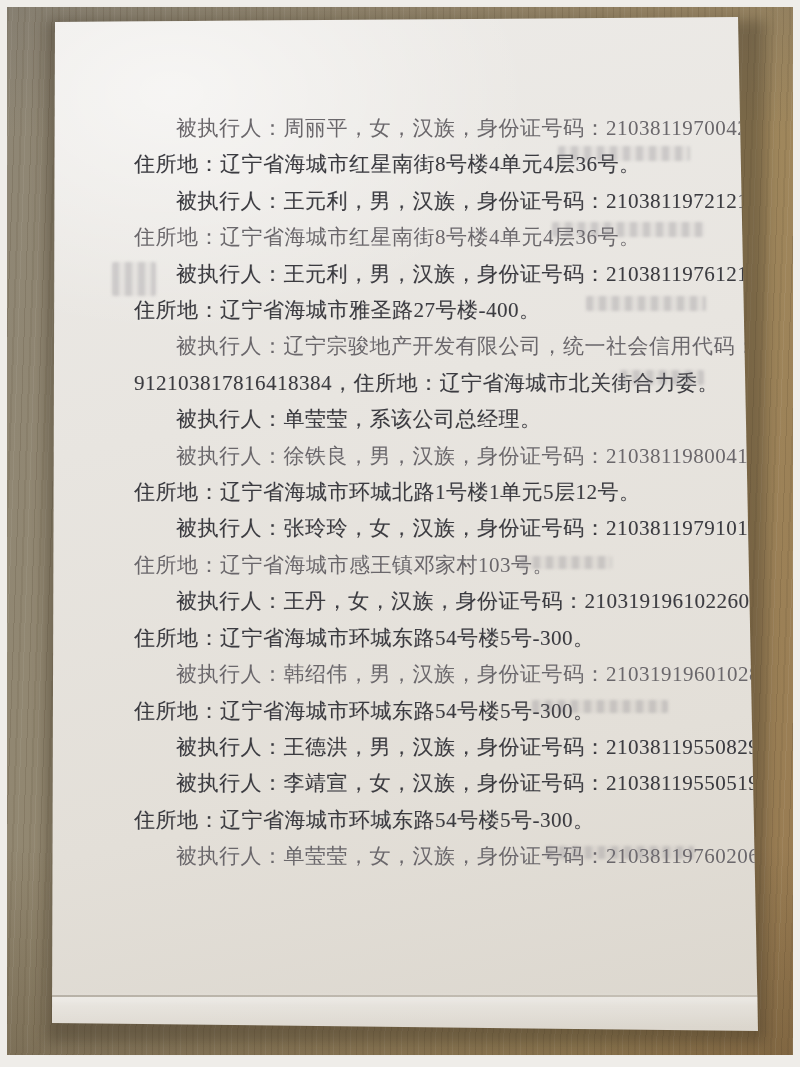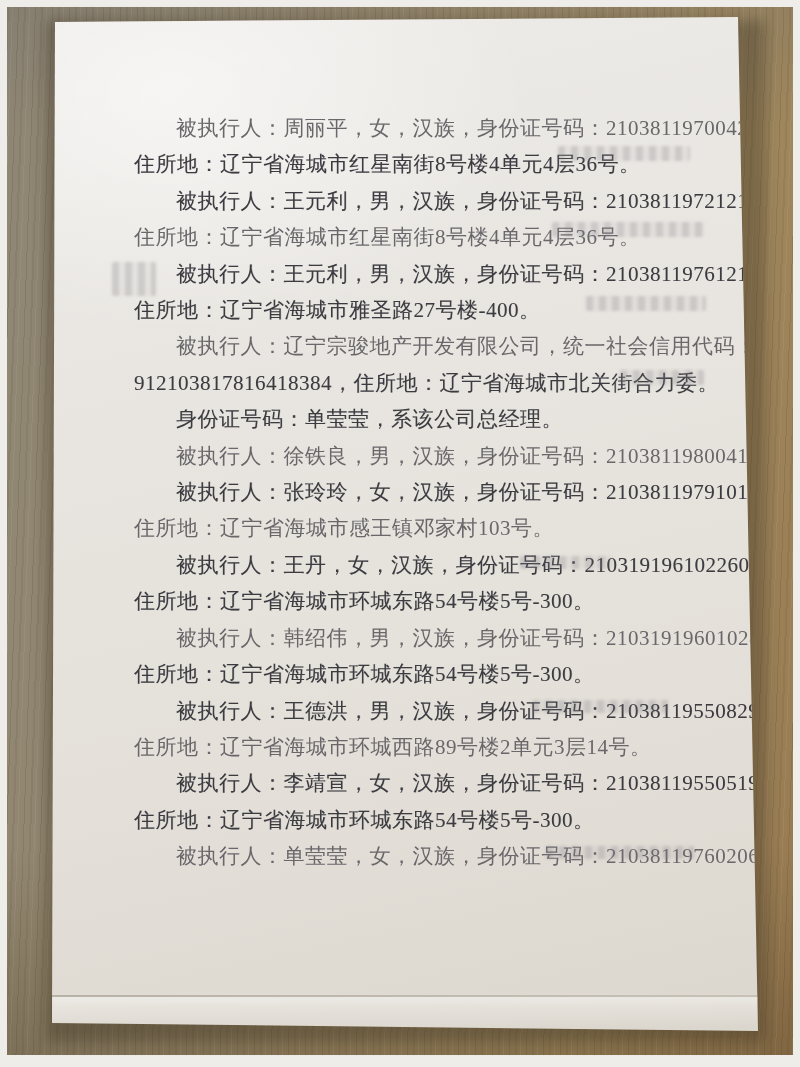--- a/index.html
+++ b/index.html
@@ -108,30 +108,30 @@
 
     <div class="doc-text">
         <div class="doc-line indent faded">被执行人：周丽平，女，汉族，身份证号码：210381197004270426，</div>
         <div class="doc-line">住所地：辽宁省海城市红星南街8号楼4单元4层36号。</div>
         <div class="doc-line indent">被执行人：王元利，男，汉族，身份证号码：210381197212110232，</div>
         <div class="doc-line faded">住所地：辽宁省海城市红星南街8号楼4单元4层36号。</div>
         <div class="doc-line indent">被执行人：王元利，男，汉族，身份证号码：210381197612115913，</div>
         <div class="doc-line">住所地：辽宁省海城市雅圣路27号楼-400。</div>
         <div class="doc-line indent faded">被执行人：辽宁宗骏地产开发有限公司，统一社会信用代码：</div>
         <div class="doc-line">912103817816418384，住所地：辽宁省海城市北关街合力委。</div>
-        <div class="doc-line indent">身份证号码：单莹莹，系该公司总经理。</div>
+        <div class="doc-line indent">被执行人：单莹莹，系该公司总经理。</div>
         <div class="doc-line indent faded">被执行人：徐铁良，男，汉族，身份证号码：210381198004190439，</div>
+        <div class="doc-line">住所地：辽宁省海城市环城北路1号楼1单元5层12号。</div>
         <div class="doc-line indent">被执行人：张玲玲，女，汉族，身份证号码：210381197910162769，</div>
         <div class="doc-line faded">住所地：辽宁省海城市感王镇邓家村103号。</div>
         <div class="doc-line indent">被执行人：王丹，女，汉族，身份证号码：210319196102260229，</div>
         <div class="doc-line">住所地：辽宁省海城市环城东路54号楼5号-300。</div>
         <div class="doc-line indent faded">被执行人：韩绍伟，男，汉族，身份证号码：210319196010280214，</div>
         <div class="doc-line">住所地：辽宁省海城市环城东路54号楼5号-300。</div>
         <div class="doc-line indent">被执行人：王德洪，男，汉族，身份证号码：210381195508290018，</div>
-        <div class="doc-line faded">住所地：辽宁省海城市环城西路89号楼2单元3层14号。</div>
         <div class="doc-line indent">被执行人：李靖宣，女，汉族，身份证号码：21038119550519002X，</div>
         <div class="doc-line">住所地：辽宁省海城市环城东路54号楼5号-300。</div>
         <div class="doc-line indent faded">被执行人：单莹莹，女，汉族，身份证号码：210381197602060429，</div>
       </div>
 
     <div class="smudge" style="left:518px; top:136px; width:132px; height:15px;"></div>
     <div class="smudge" style="left:512px; top:212px; width:152px; height:15px;"></div>
     <div class="smudge" style="left:72px;  top:252px; width:44px;  height:34px;"></div>
     <div class="smudge" style="left:546px; top:286px; width:120px; height:15px;"></div>
     <div class="smudge" style="left:580px; top:360px; width:84px;  height:15px;"></div>

